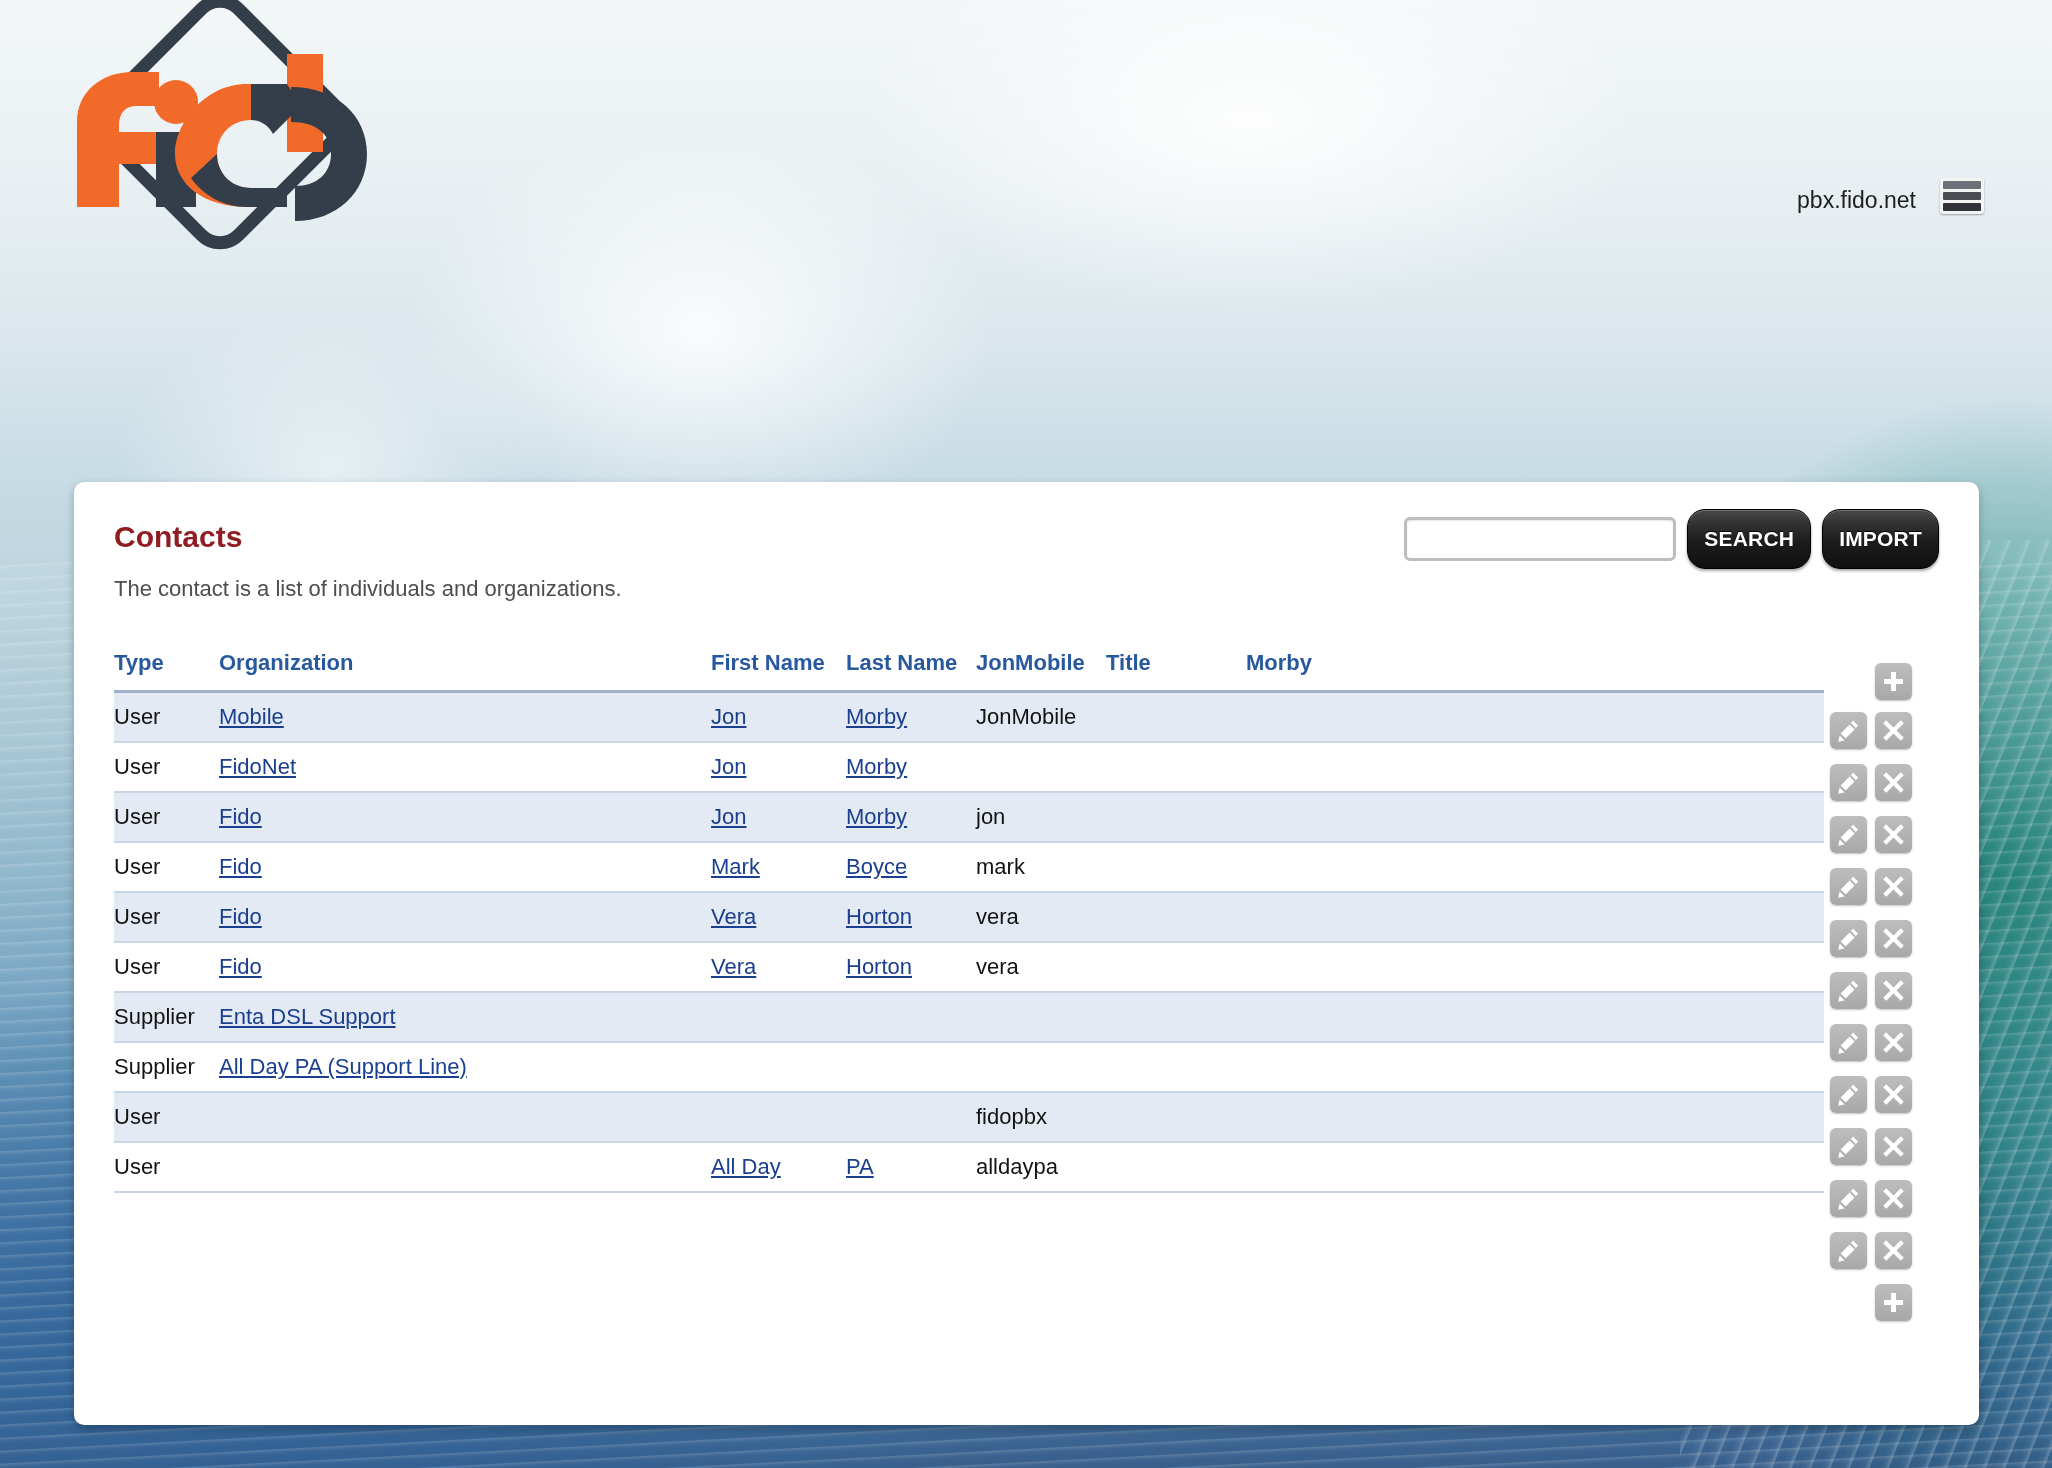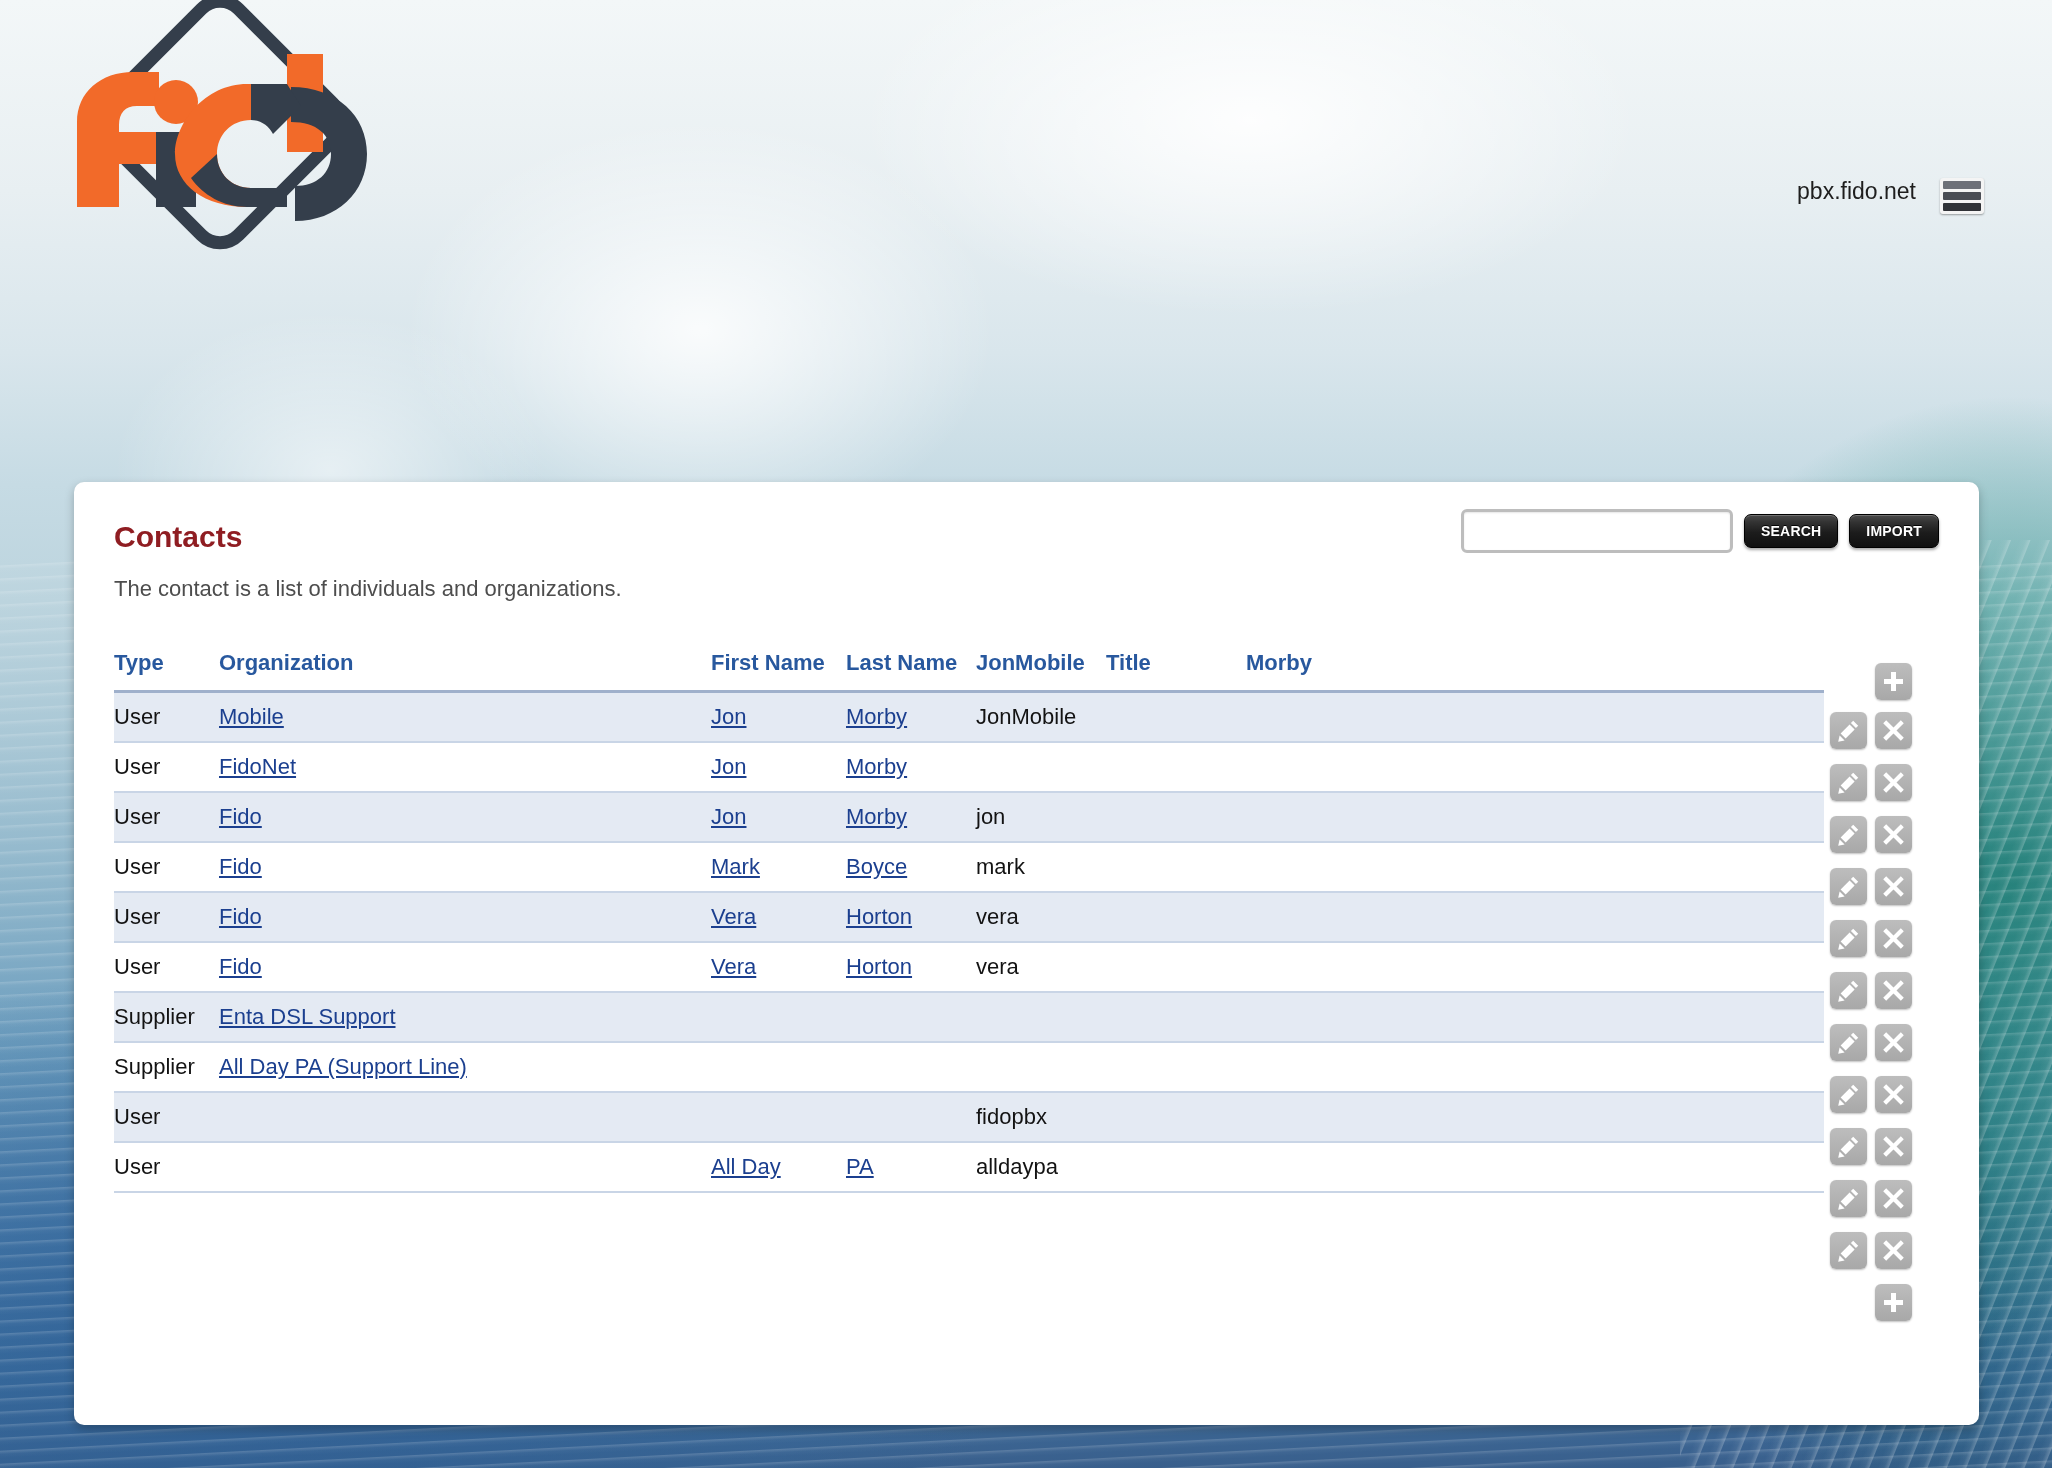--- a/index.html
+++ b/index.html
@@ -61,21 +61,21 @@
     pointer-events:none;
   }
 
   
   #logo { position:absolute; left:55px; top:-8px; width:330px; height:320px; }
   #logo svg { width:100%; height:100%; display:block; }
 
   
   #hostbar {
     position:absolute; right:68px; top:178px;
-    display:flex; align-items:flex-start; gap:24px;
+    display:flex; align-items:flex-end; gap:24px;
   }
   #hostname { font-size:23px; color:#1e1e1e; }
   #hamburger {
     width:44px; height:36px; border-radius:3px;
     background:#f4f4f4;
     padding:3px;
     display:flex; flex-direction:column; justify-content:space-between;
     box-shadow:0 1px 2px rgba(0,0,0,.35);
   }
   #hamburger span { display:block; height:8px; border-radius:1px; }
@@ -130,24 +130,24 @@
   }
   #search-input {
     width:272px; height:44px;
     border:3px solid #bdbdbd; border-radius:6px;
     background:#ffffff;
     font-size:19px; padding:0 8px;
     outline:none;
     box-shadow:inset 0 1px 2px rgba(0,0,0,.10);
   }
   .btn-dark {
-    height:34px; padding:0 16px;
-    border-radius:7px; border:1px solid #000;
+    height:60px; padding:0 16px;
+    border-radius:18px; border:1px solid #000;
     background: linear-gradient(to bottom, #4a4a4a 0%, #333 22%, #1c1c1c 55%, #101010 100%);
-    color:#fff; font-size:14px; font-weight:bold; letter-spacing:.2px;
+    color:#fff; font-size:21px; font-weight:bold; letter-spacing:.2px;
     text-shadow:0 -1px 0 rgba(0,0,0,.9);
     box-shadow:0 2px 3px rgba(0,0,0,.35), inset 0 1px 0 rgba(255,255,255,.22);
     cursor:pointer;
   }
 
   
   #tablewrap { position:absolute; left:40px; top:168px; width:1825px; }
   table { border-collapse:collapse; width:1710px; }
   thead th {
     text-align:left; font-size:22px; font-weight:bold; color:#28589e;

